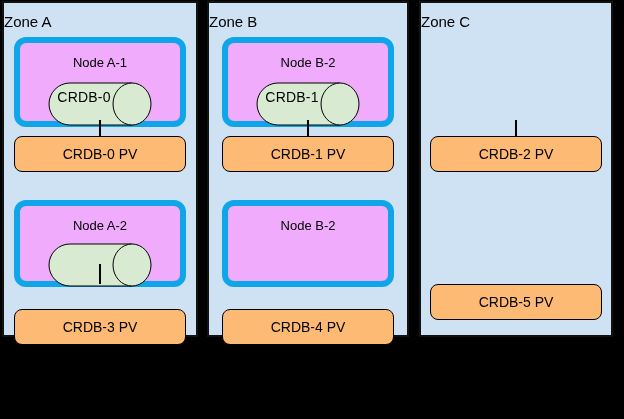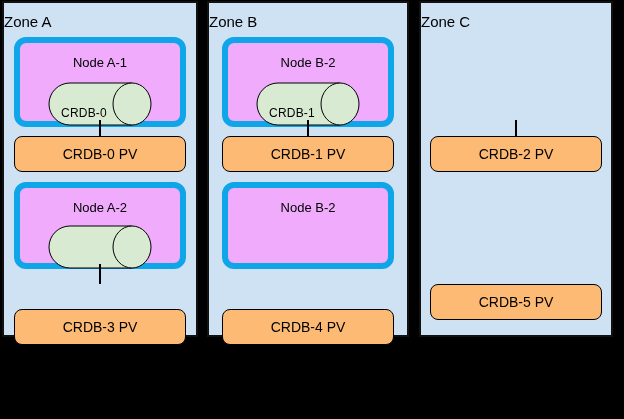--- a/index.html
+++ b/index.html
@@ -32,21 +32,21 @@
   .node {
     position: absolute;
     left: 50%;
     transform: translateX(-50%);
     width: 172px;
     background: #f0abfc;
     border: 6px solid #0ea5e9;
     border-radius: 12px;
   }
   .node-1 { top: 34px;  height: 90px; }
-  .node-2 { top: 179px; height: 87px; }
+  .node-2 { top: 197px; height: 87px; }
 
   .node-label {
     position: absolute;
     top: 12px; left: 0; right: 0;
     text-align: center;
     font-size: 13px;
     line-height: 15px;
   }
 
   .cylinder {
@@ -59,23 +59,22 @@
   .cyl-1 { top: 39px; }
   .cyl-2 { top: 37px; }
   .cylinder svg { display: block; }
   .cylinder-label {
     position: absolute;
     top: 0; left: 0;
     width: 72px; height: 30px;
     display: flex;
     align-items: center;
     justify-content: center;
-    font-size: 12px;
+    font-size: 14px;
     letter-spacing: 0.2px;
-    margin-top: 16px;
   }
 
   .connector {
     position: absolute;
     left: 50%;
     margin-left: -1px;
     width: 1.5px;
     background: #000000;
   }
   .conn-1 { top: 117px; height: 17px; }

